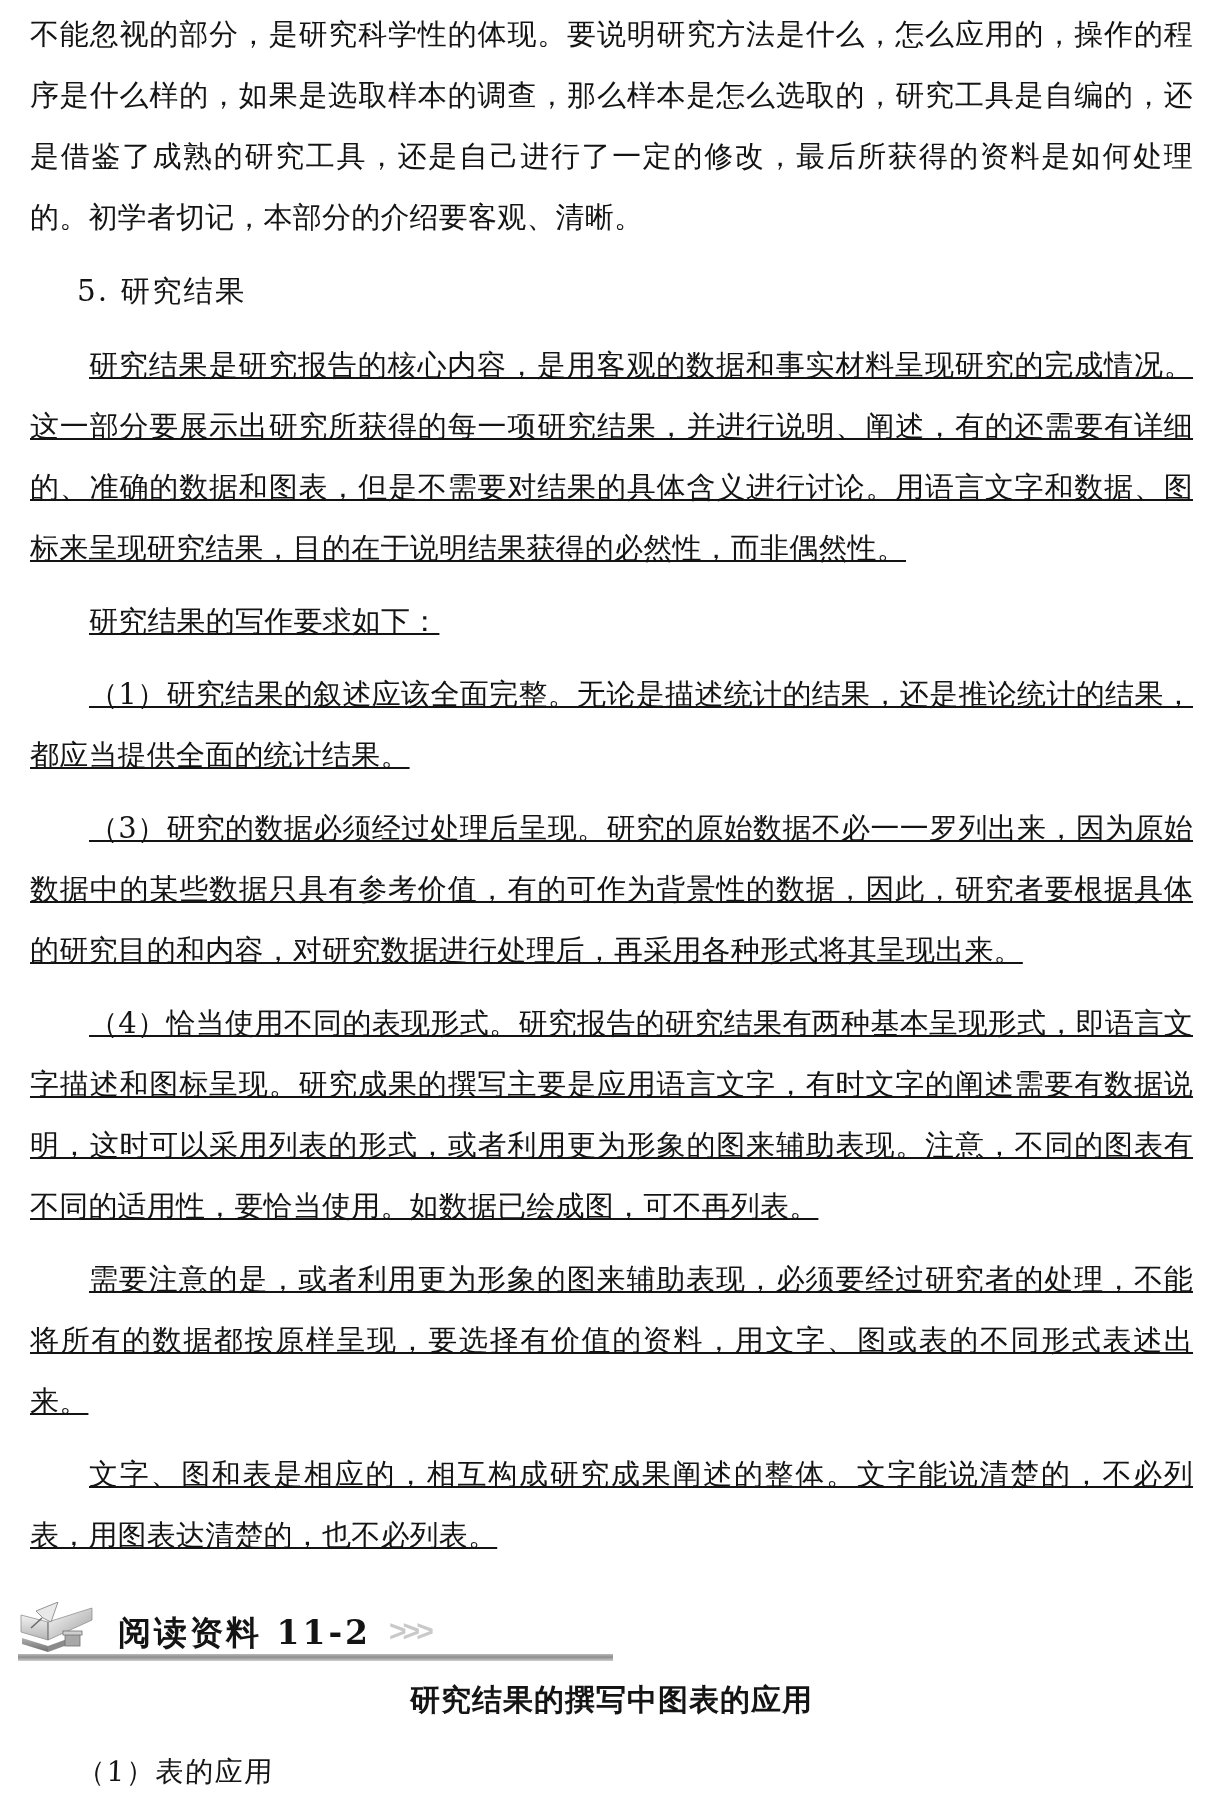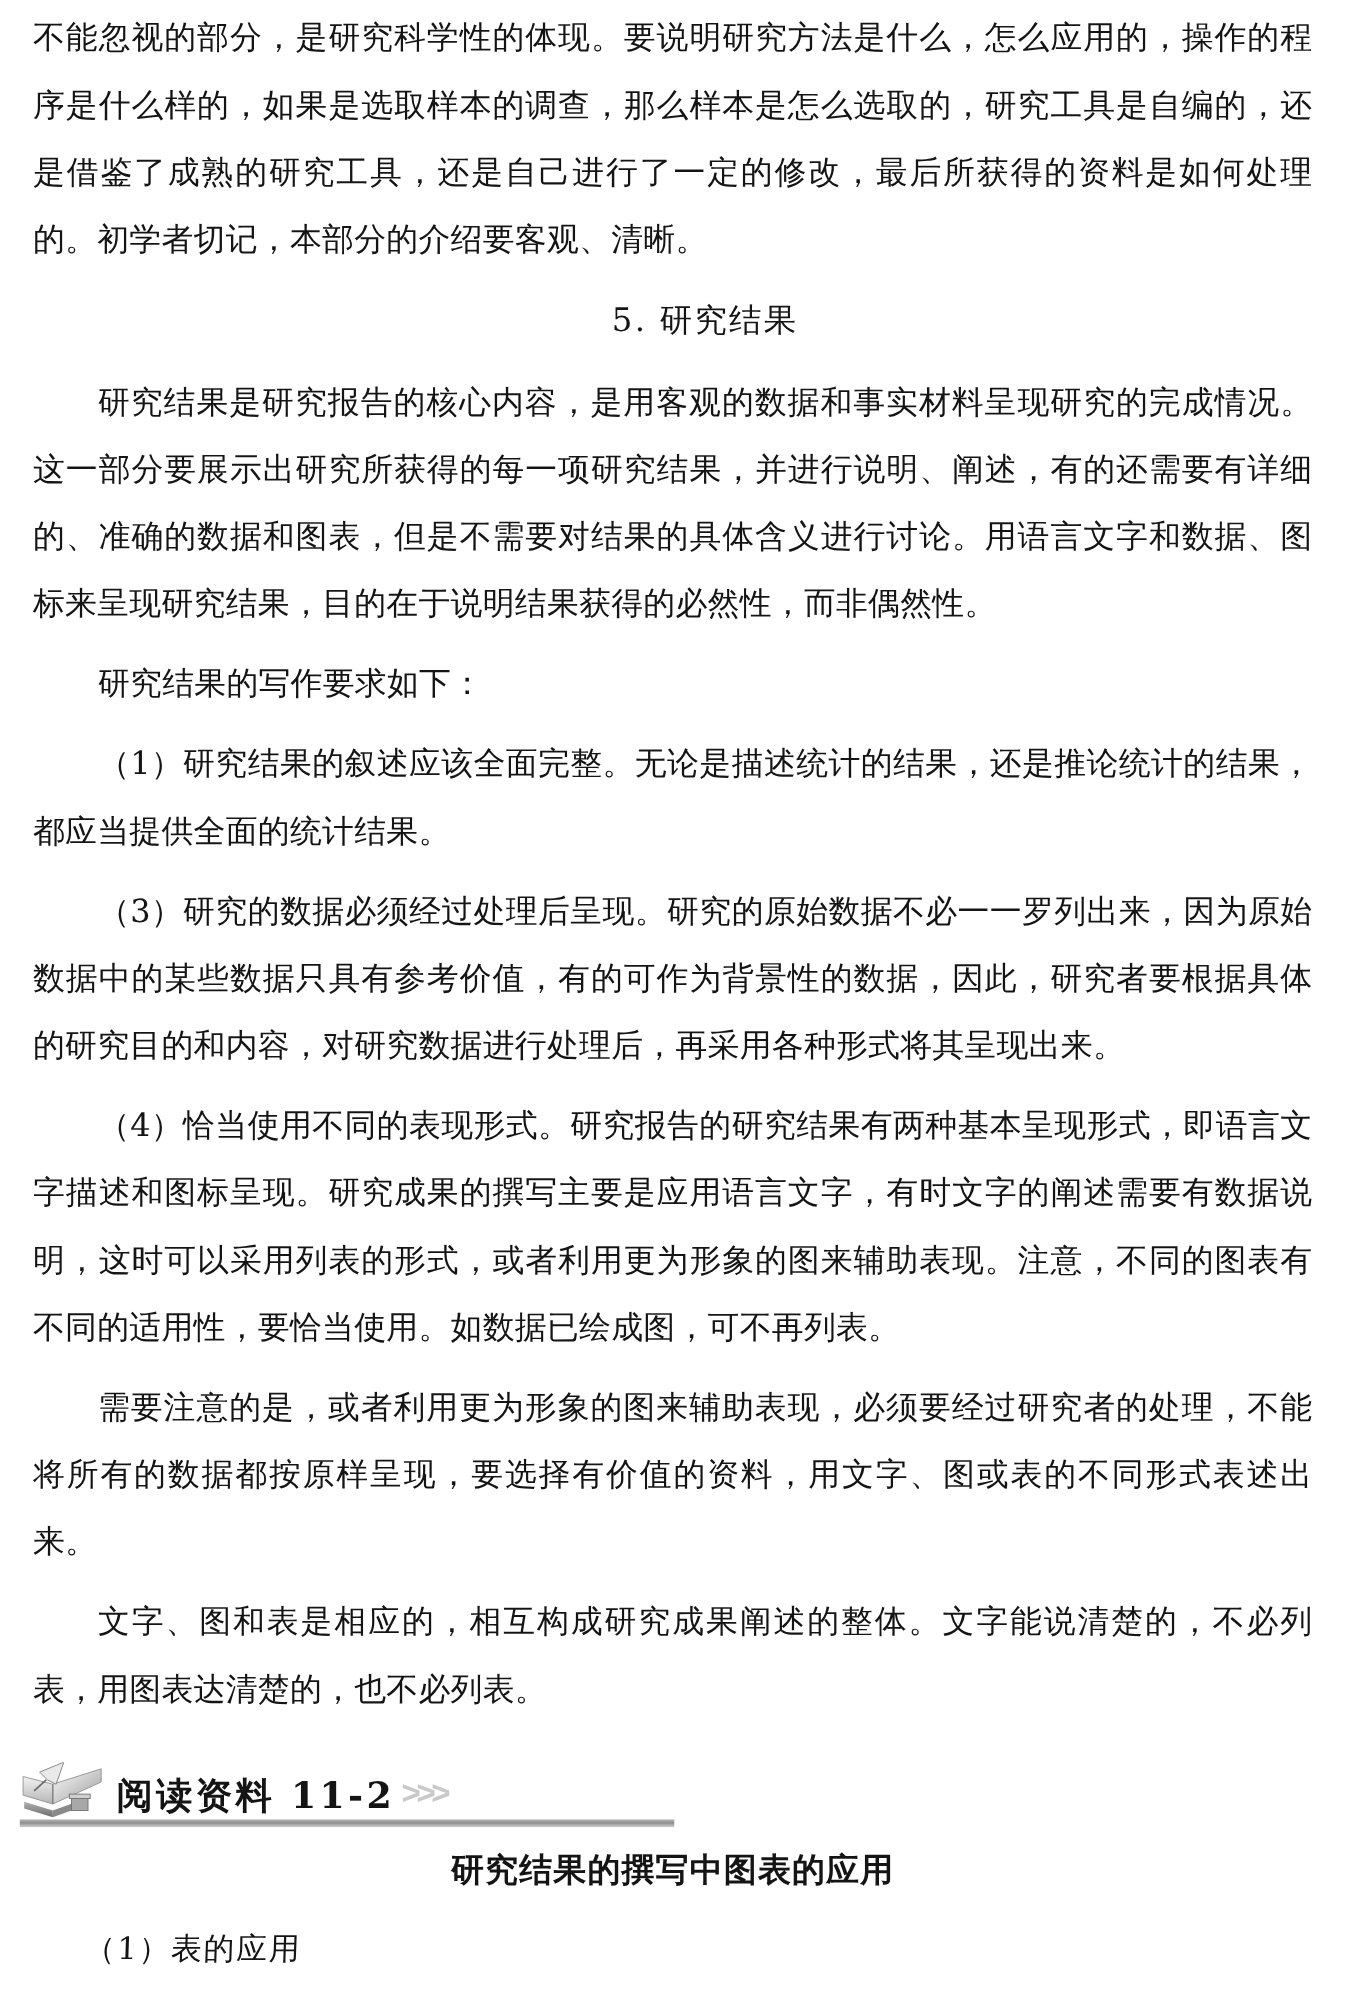--- a/index.html
+++ b/index.html
@@ -28,43 +28,42 @@
   .body-text {
     font-size: 29px;
     line-height: 61px;
     text-align: justify;
     text-justify: inter-ideograph;
     letter-spacing: 0.2px;
     margin: 12px;
     font-family: "DejaVu Serif", "Liberation Serif", serif;
     font-weight: 400;
   }
-  .body-text.indent2 { text-indent: 59px; }
+  .body-text.indent2 { text-indent: 59px; text-decoration: underline; }
 
   .first-para { margin-top: 4px; }
 
   .section-num {
     font-size: 29.5px;
     line-height: 63px;
     text-indent: 59px;
     margin: 0;
     letter-spacing: 2px;
-    text-align: center;
   }
 
   
   .reading-header {
     margin-top: 28px;
     position: relative;
     height: 66px;
   }
   .reading-header-row {
     display: flex;
     align-items: flex-end;
-    gap: 6px;
+    gap: 18px;
     height: 58px;
   }
   .book-icon {
     width: 82px;
     height: 52px;
     flex: 0 0 auto;
     position: relative;
     top: 2px;
   }
   .reading-title {

